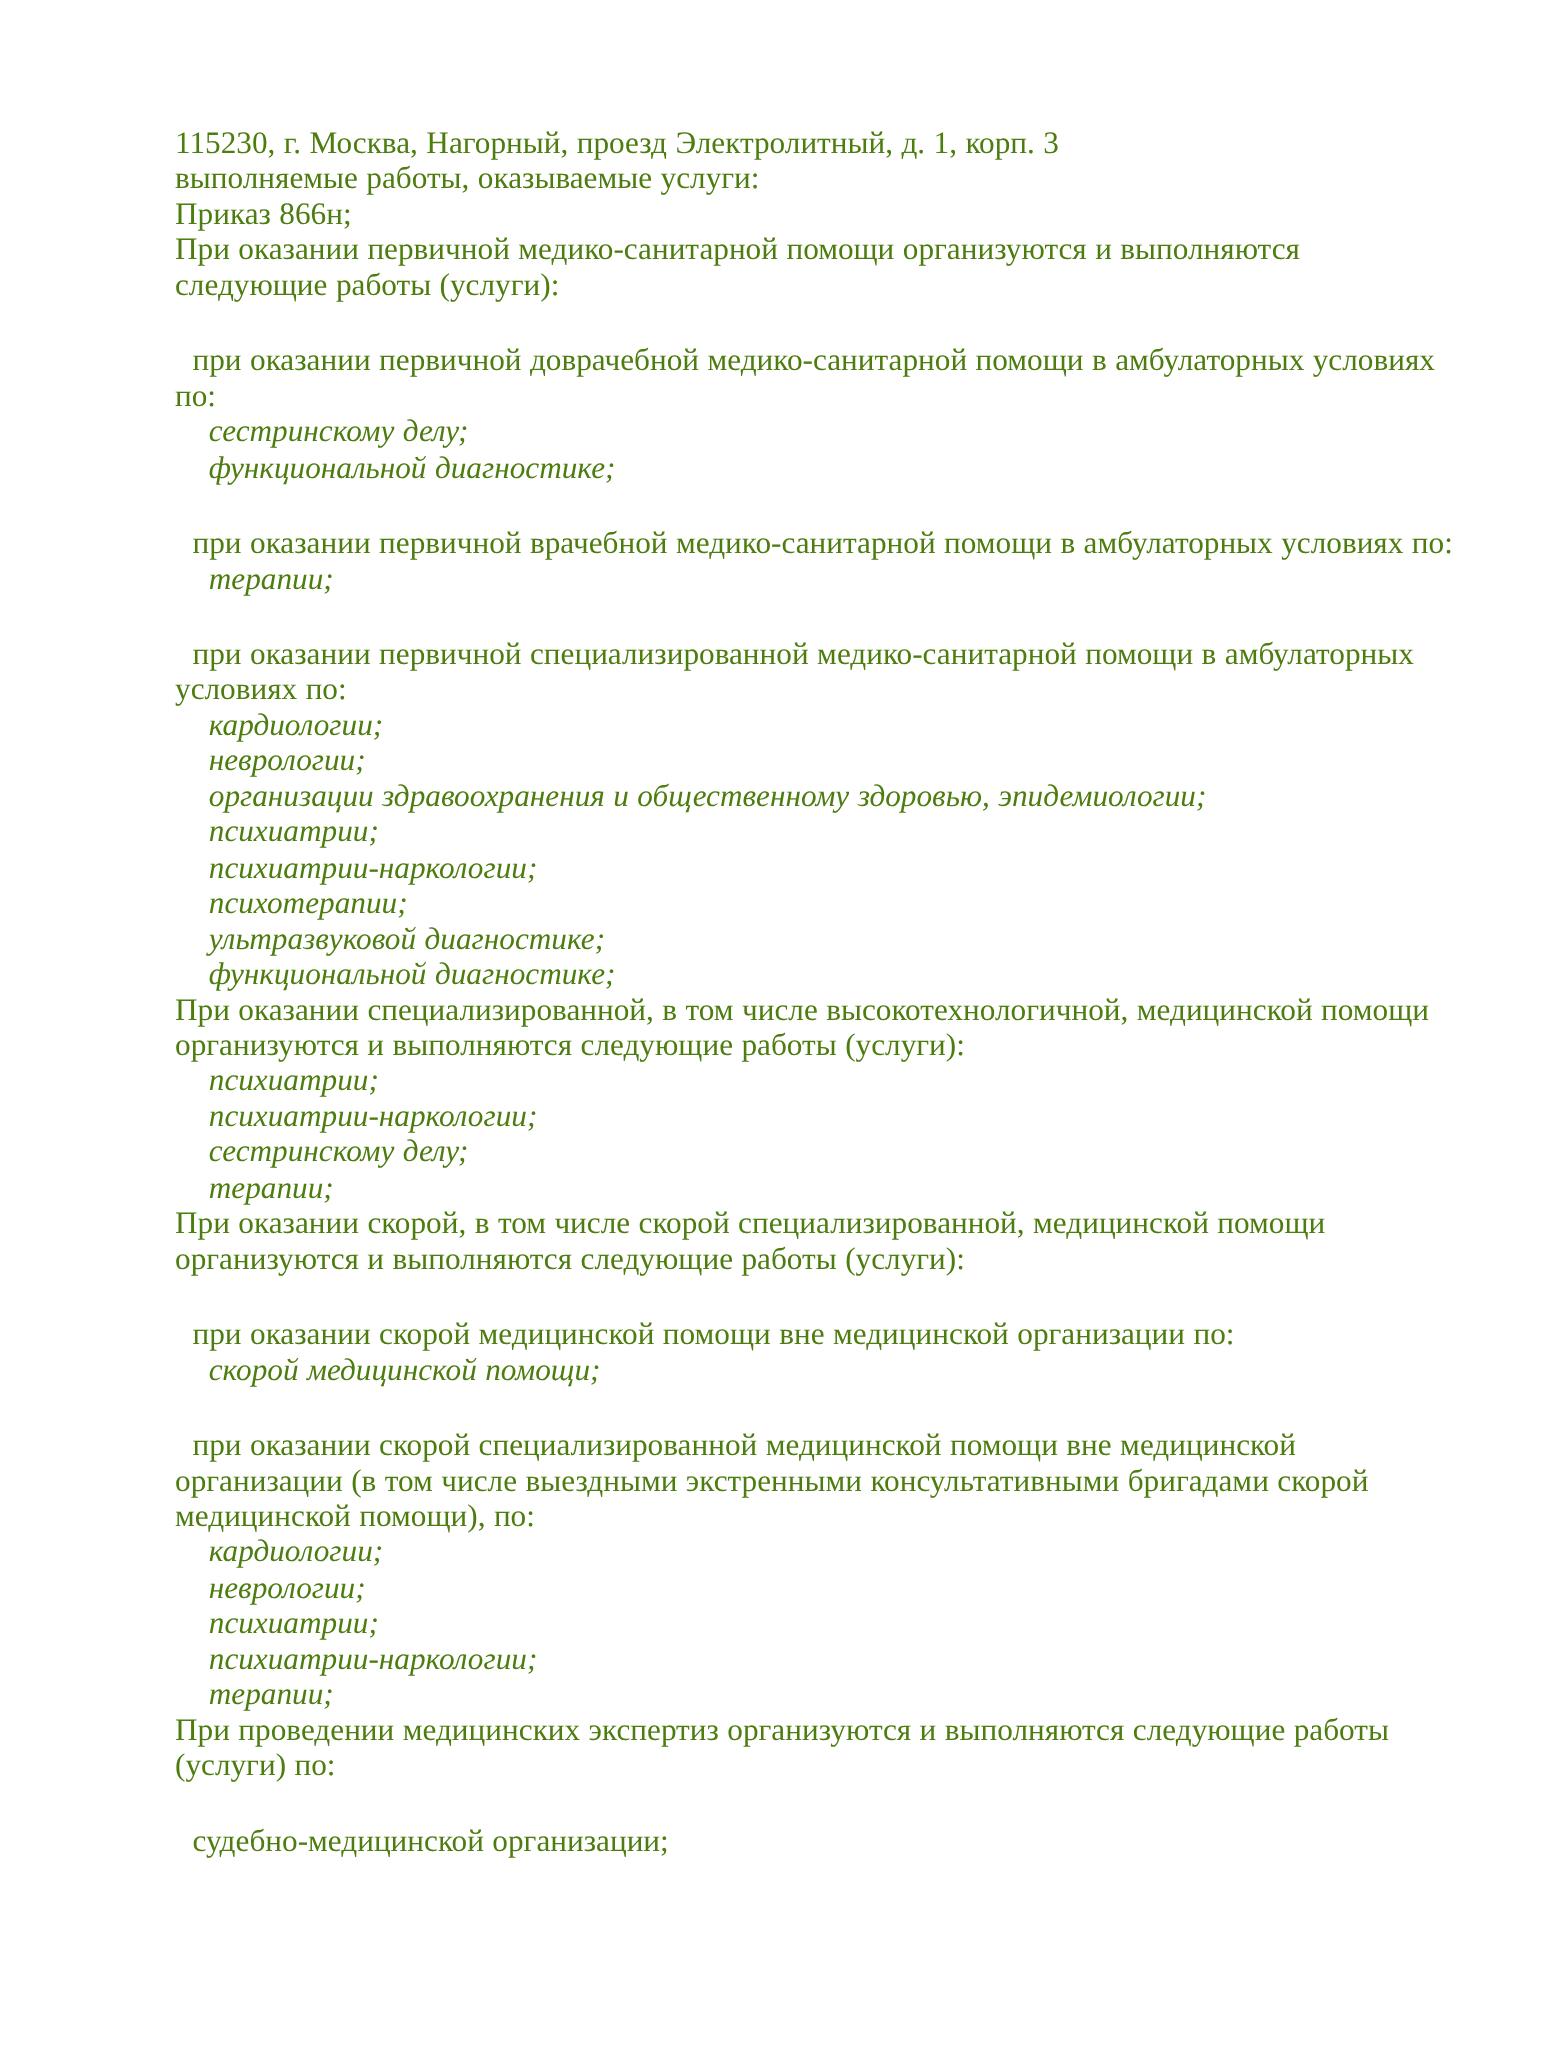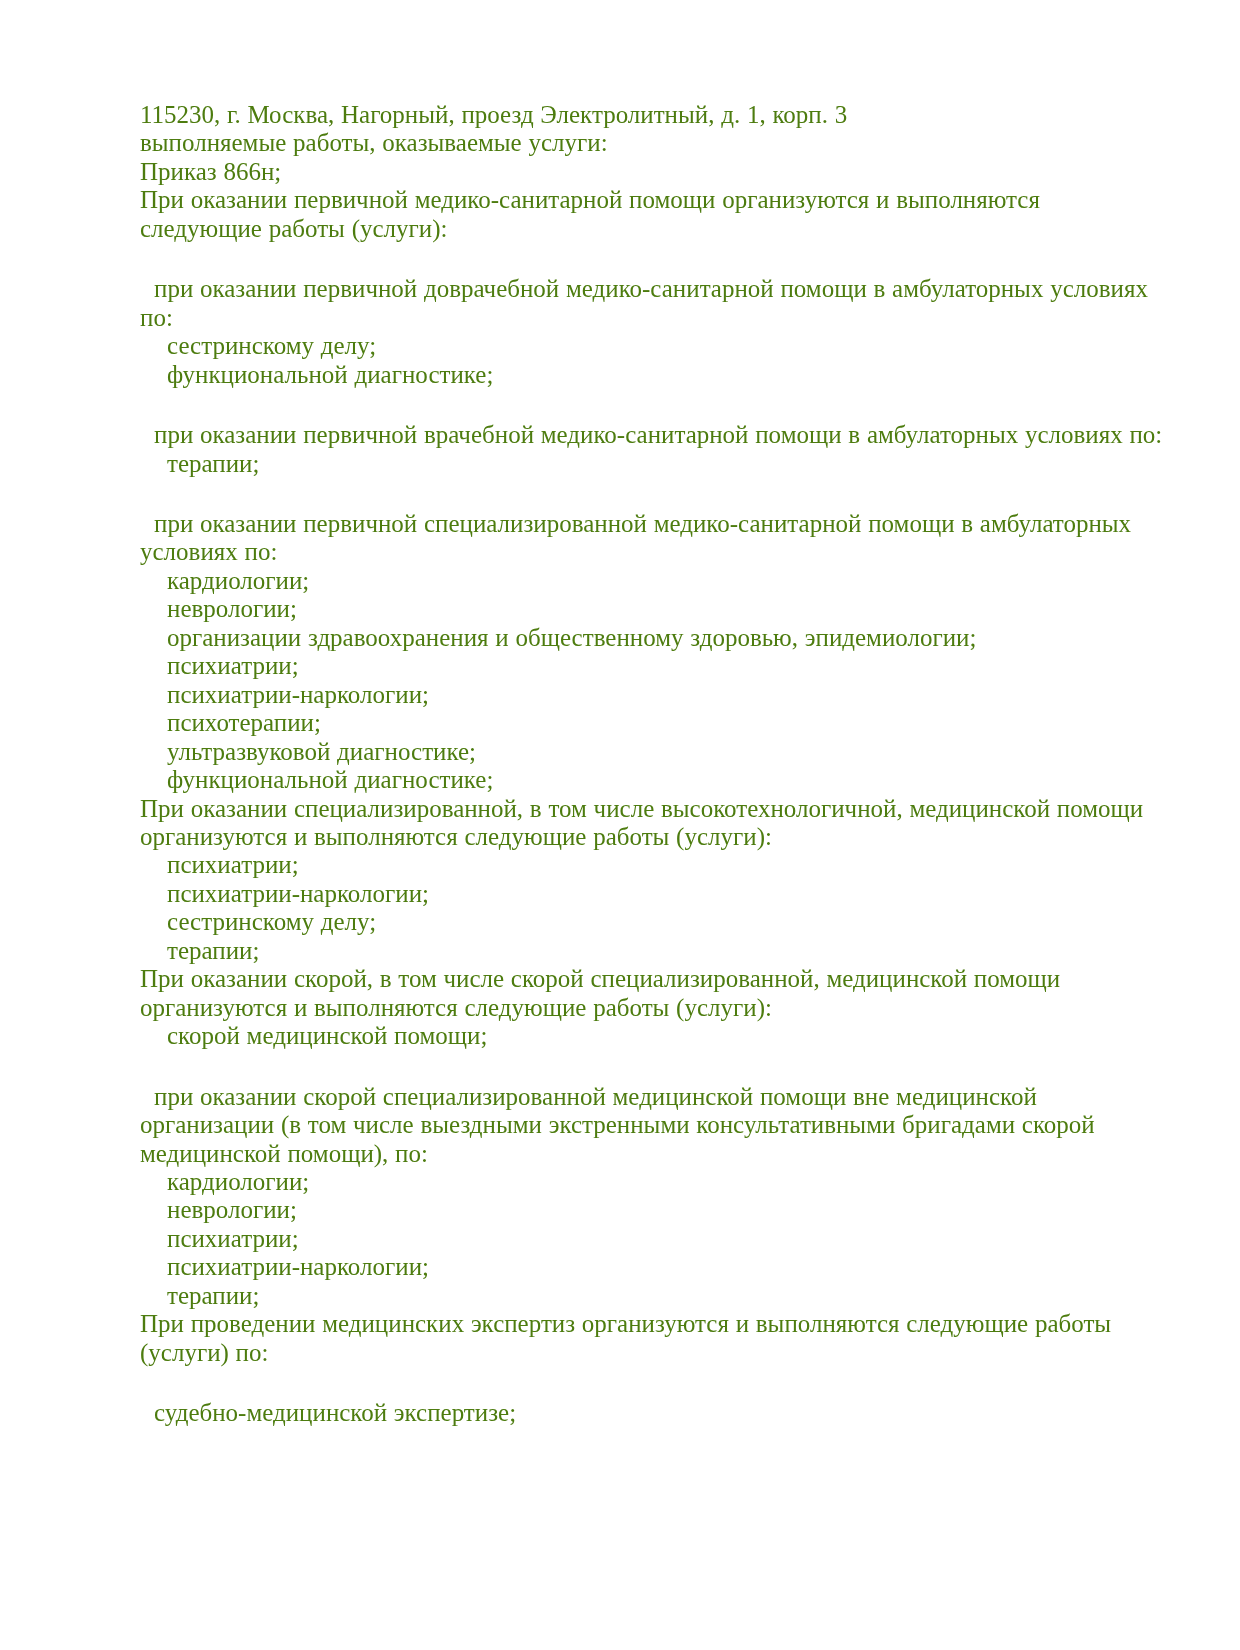--- a/index.html
+++ b/index.html
@@ -24,21 +24,21 @@
     font-size: 25px;
     line-height: 28.45px;
   }
   .doc-text p.line {
     margin: 0;
     padding: 0;
     text-indent: 0;
     word-spacing: 0.5px;
   }
   .doc-text p.indent-1 { text-indent: 14px; margin-top: 32px; }
-  .doc-text p.indent-2 { text-indent: 27px; }
+  .doc-text p.indent-2 { text-indent: 27px; font-style: italic; }
 </style>
 </head>
 <body>
 
 <div class="page">
   <div class="doc-text">
       <p class="line indent-0">115230, г. Москва, Нагорный, проезд Электролитный, д. 1, корп. 3</p>
       <p class="line indent-0">выполняемые работы, оказываемые услуги:</p>
       <p class="line indent-0">Приказ 866н;</p>
       <p class="line indent-0">При оказании первичной медико-санитарной помощи организуются и выполняются следующие работы (услуги):</p>
@@ -55,23 +55,24 @@
       <p class="line indent-2">психиатрии-наркологии;</p>
       <p class="line indent-2">психотерапии;</p>
       <p class="line indent-2">ультразвуковой диагностике;</p>
       <p class="line indent-2">функциональной диагностике;</p>
       <p class="line indent-0">При оказании специализированной, в том числе высокотехнологичной, медицинской помощи организуются и выполняются следующие работы (услуги):</p>
       <p class="line indent-2">психиатрии;</p>
       <p class="line indent-2">психиатрии-наркологии;</p>
       <p class="line indent-2">сестринскому делу;</p>
       <p class="line indent-2">терапии;</p>
       <p class="line indent-0">При оказании скорой, в том числе скорой специализированной, медицинской помощи организуются и выполняются следующие работы (услуги):</p>
+      <p class="line indent-1">при оказании скорой медицинской помощи вне медицинской организации по:</p>
       <p class="line indent-2">скорой медицинской помощи;</p>
       <p class="line indent-1">при оказании скорой специализированной медицинской помощи вне медицинской организации (в том числе выездными экстренными консультативными бригадами скорой медицинской помощи), по:</p>
       <p class="line indent-2">кардиологии;</p>
       <p class="line indent-2">неврологии;</p>
       <p class="line indent-2">психиатрии;</p>
       <p class="line indent-2">психиатрии-наркологии;</p>
       <p class="line indent-2">терапии;</p>
       <p class="line indent-0">При проведении медицинских экспертиз организуются и выполняются следующие работы (услуги) по:</p>
-      <p class="line indent-1">судебно-медицинской экспертизе;</p>
+      <p class="line indent-1">судебно-медицинской организации;</p>
     </div>
 </div>
 
 </body></html>

